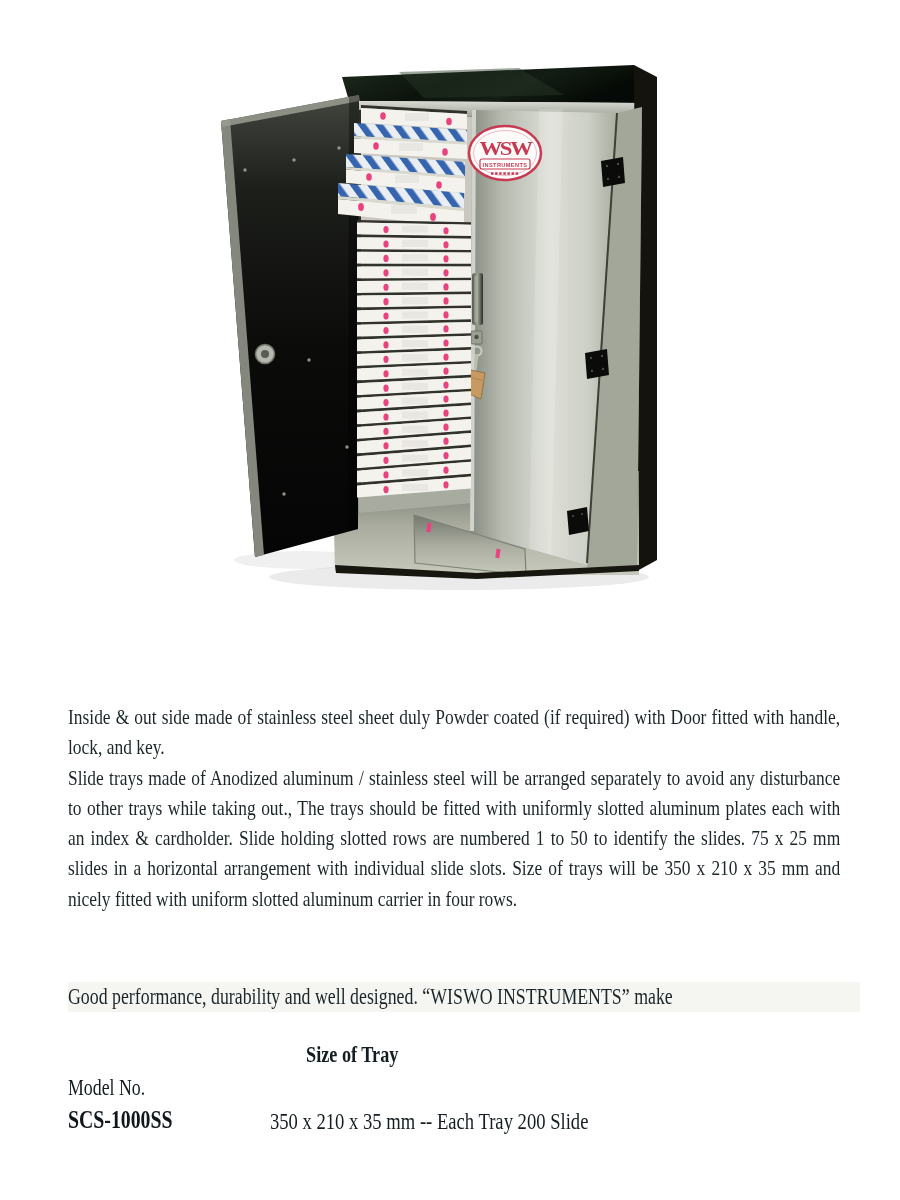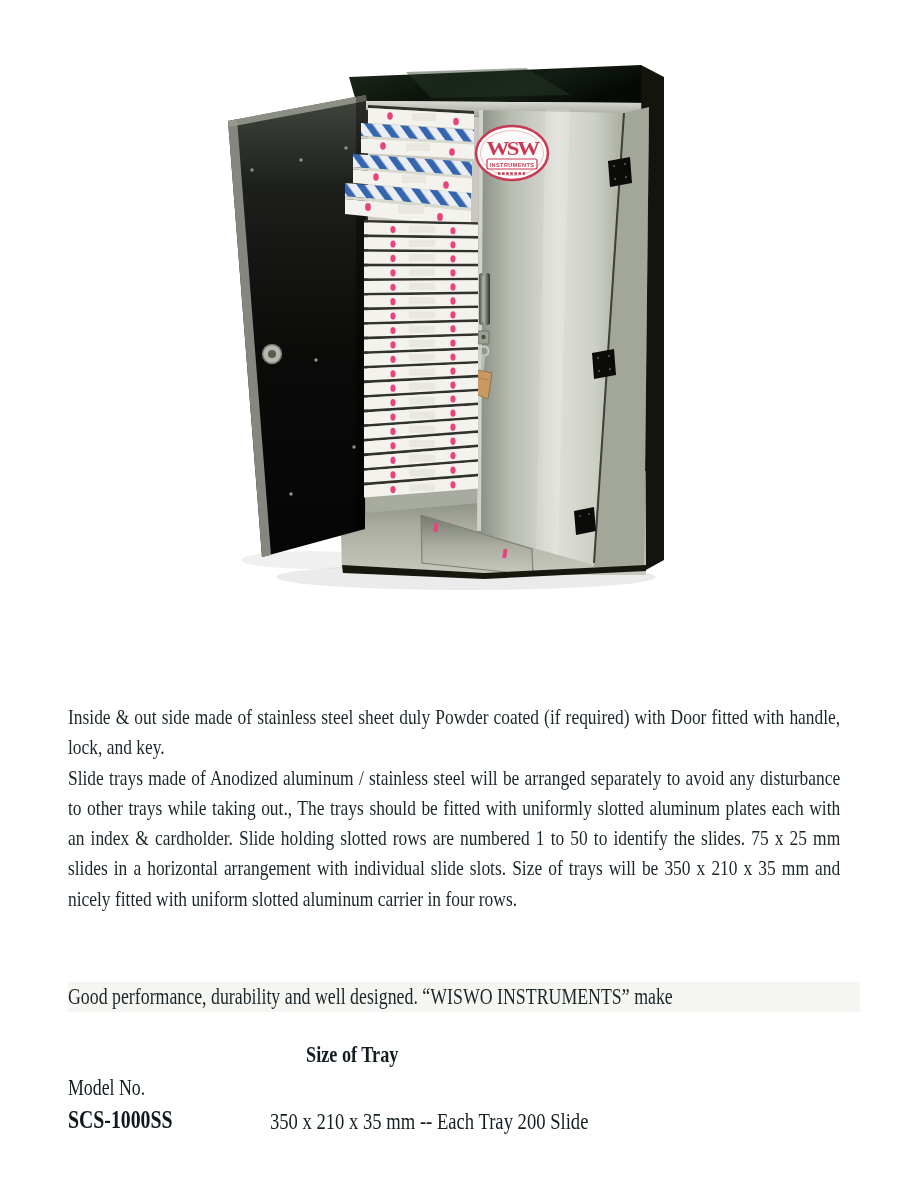--- a/index.html
+++ b/index.html
@@ -1,18 +1,18 @@
 <!DOCTYPE html>
 <html><head>
 <meta charset="utf-8">
 <style>
   html,body{margin:0;padding:0;background:#ffffff;}
   .page{position:relative;width:900px;height:1200px;background:#ffffff;overflow:hidden;
         font-family:"Liberation Serif","DejaVu Serif",serif;color:#1c272b;}
-  .photo{position:absolute;left:216px;top:15px;width:450px;height:610px;margin:0;}
+  .photo{position:absolute;left:209px;top:15px;width:450px;height:610px;margin:0;}
   .bodytext{position:absolute;left:68px;top:702px;width:975px;
             transform:scaleX(0.792);transform-origin:0 0;
             font-size:22px;line-height:30.3px;text-align:justify;color:#1b2629;}
   .bodytext p{margin:0;padding:0;}
   .goodline{position:absolute;left:68px;top:982px;width:1000px;
             transform:scaleX(0.792);transform-origin:0 0;
             font-size:22.5px;line-height:30px;color:#1b2629;background:#f5f5f2;margin:0;}
   .sizeheader{position:absolute;left:306px;top:1042px;margin:0;
             transform:scaleX(0.792);transform-origin:0 0;
             font-size:23px;font-weight:bold;color:#141e21;white-space:nowrap;}

